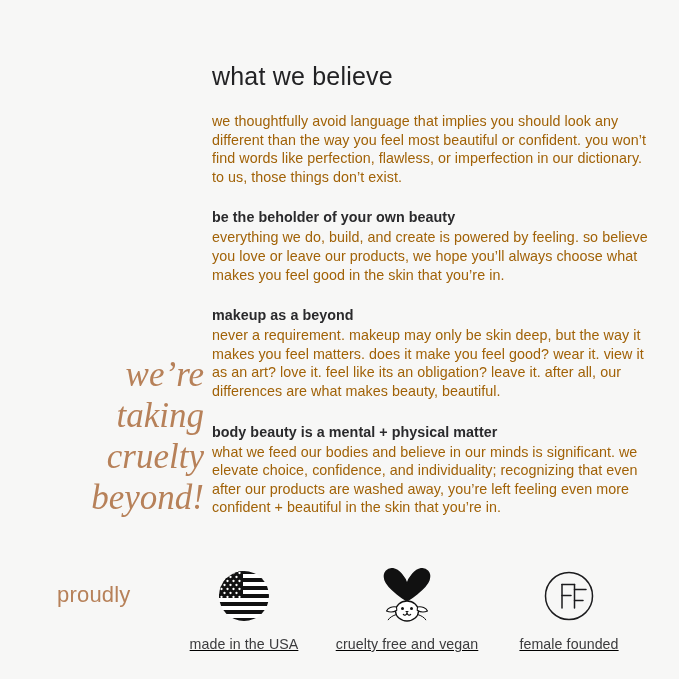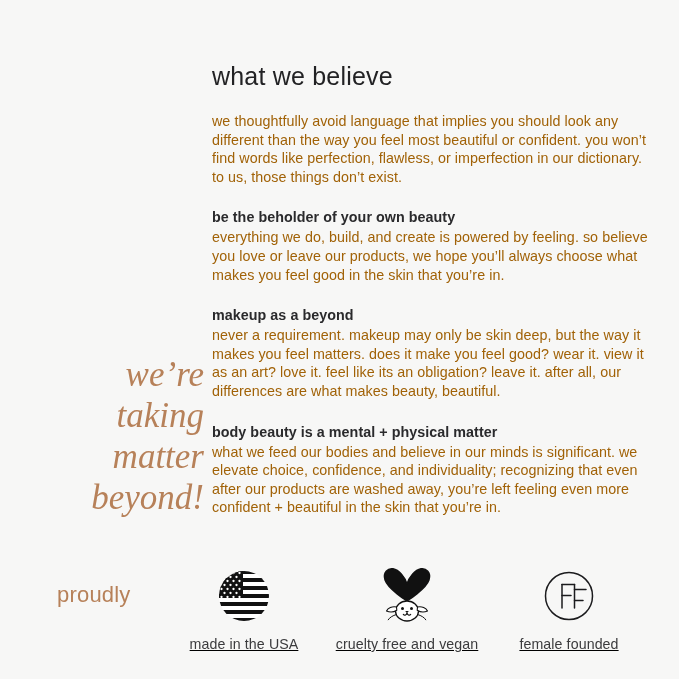--- a/index.html
+++ b/index.html
@@ -139,21 +139,21 @@
 <body>
 
 <div class="page">
 
   <div class="content">
 
     <div class="tagline-col">
       <div class="tagline">
         <span class="line">we’re</span>
         <span class="line">taking</span>
-        <span class="line">matter</span>
+        <span class="line">cruelty</span>
         <span class="line">beyond!</span>
       </div>
     </div>
 
     <div class="believe-col">
       <h1 class="page-title">what we believe</h1>
 
       <div class="belief-block">
         <p class="belief-body">we thoughtfully avoid language that implies you should look any different than the way you feel most beautiful or confident. you won’t find words like perfection, flawless, or imperfection in our dictionary. to us, those things don’t exist.</p>
       </div>

